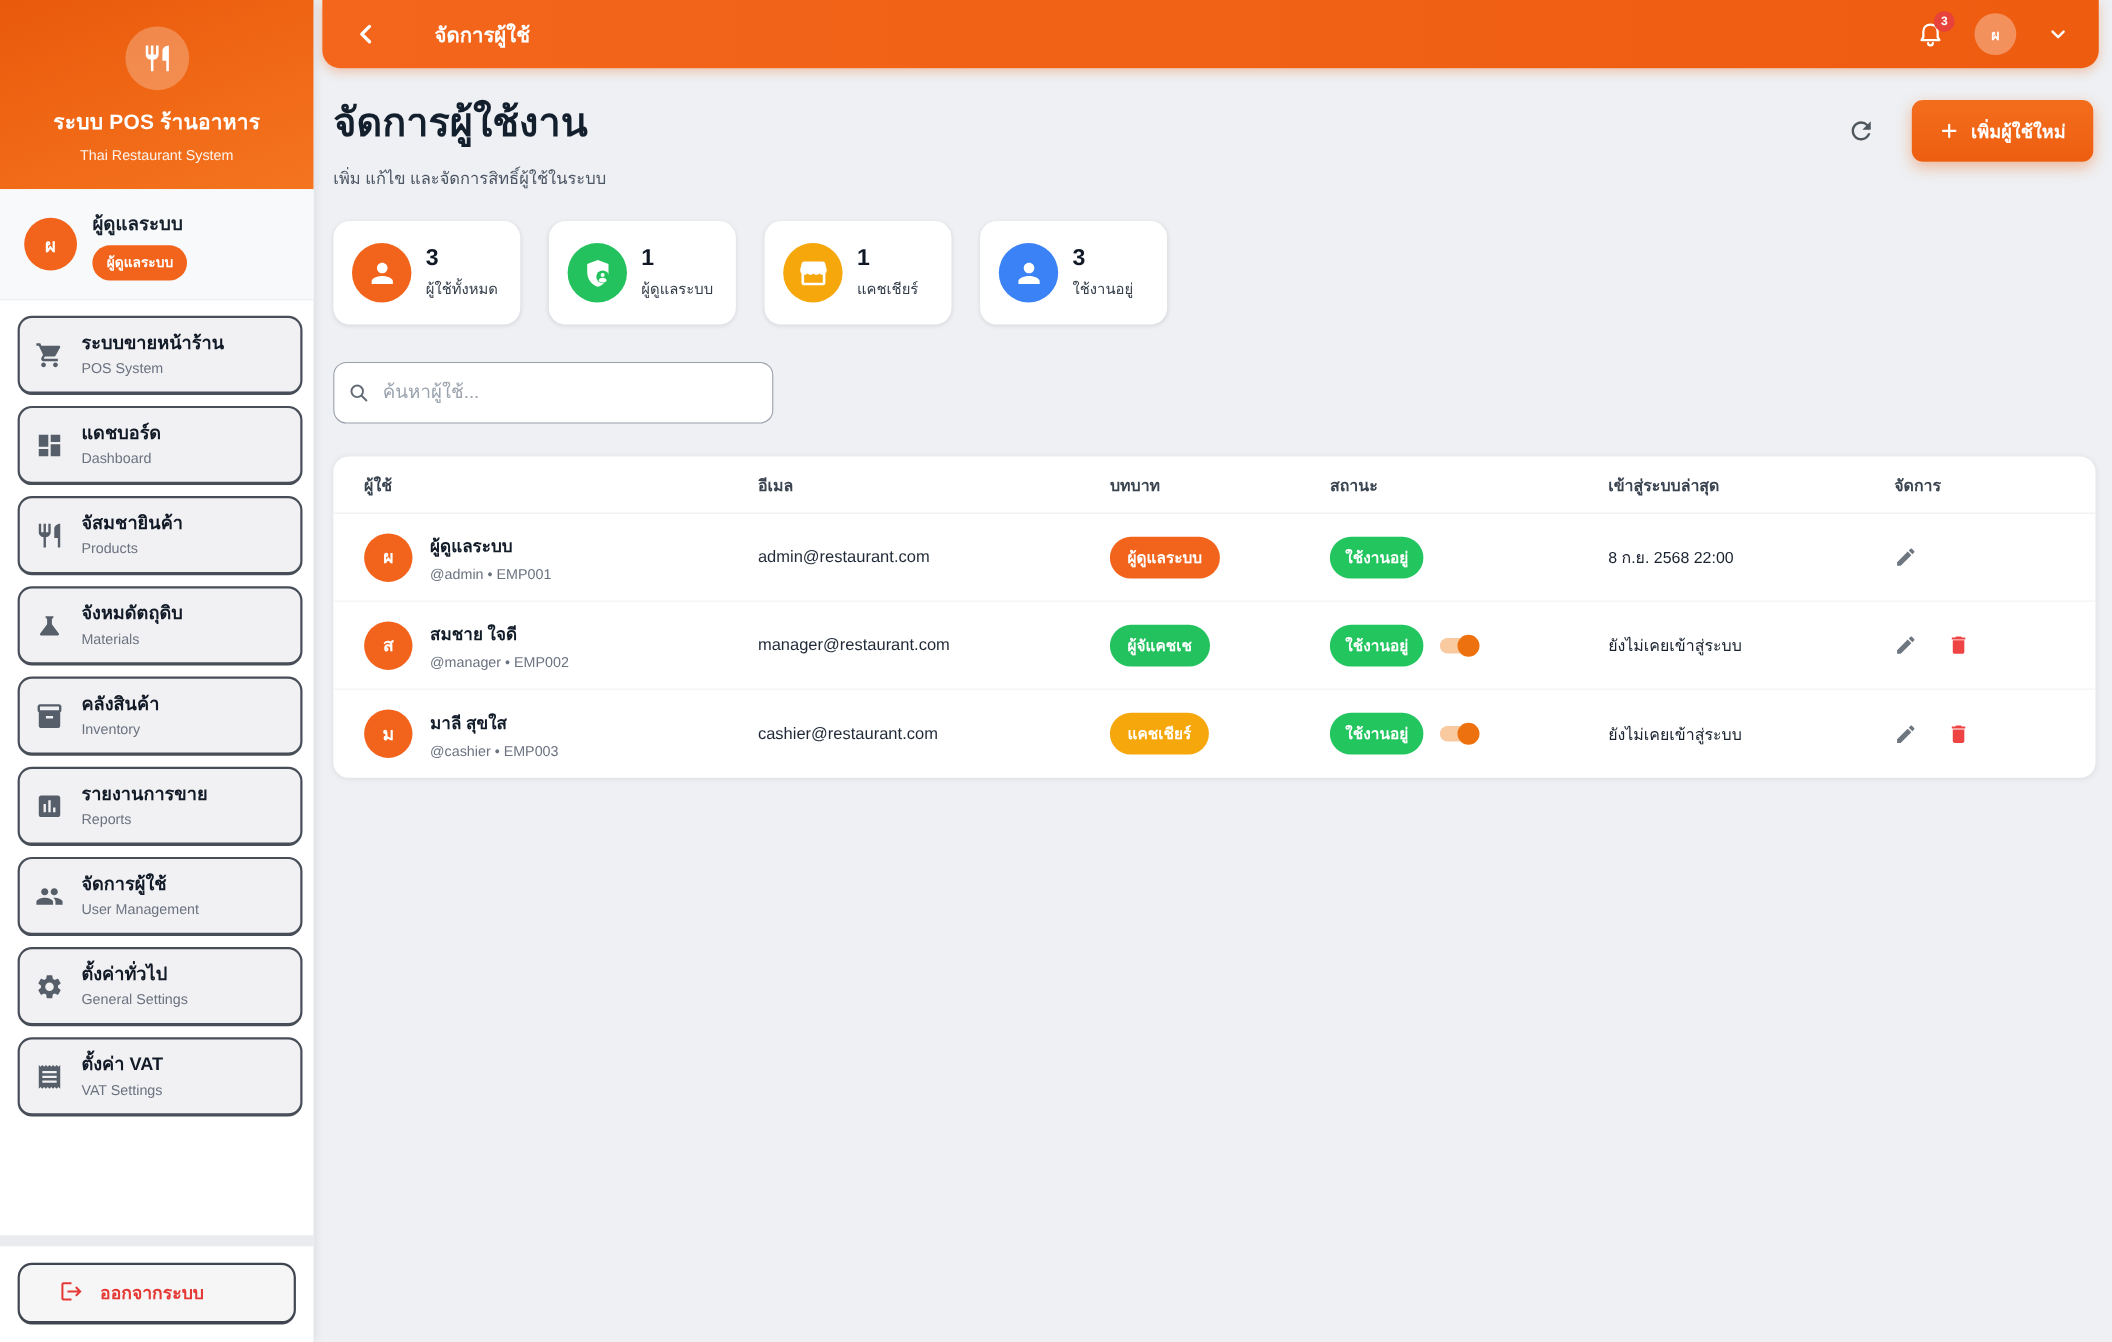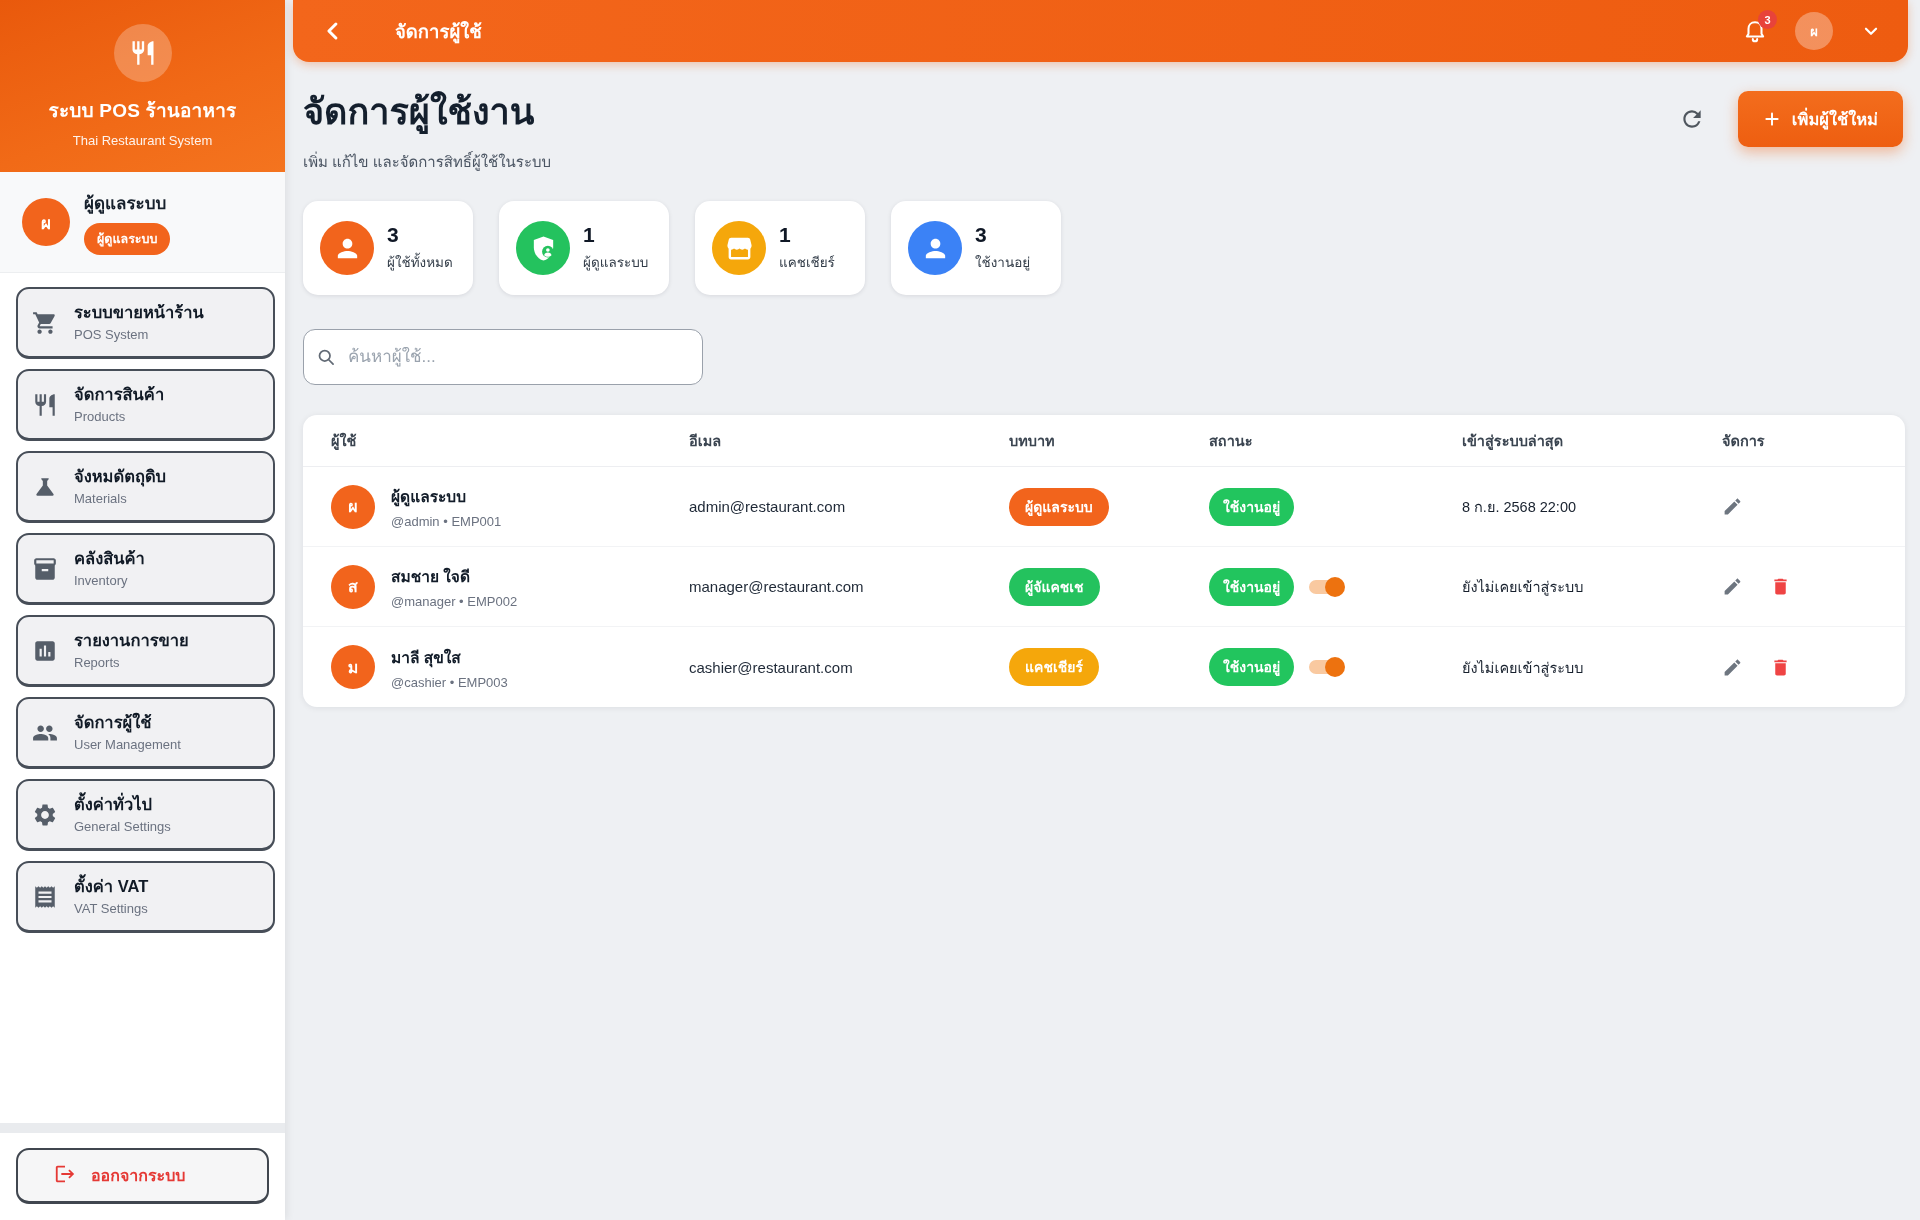--- a/index.html
+++ b/index.html
@@ -124,24 +124,32 @@
         <span class="mi-icon">
           <svg viewBox="0 0 24 24">
             <path fill="currentColor" d="M7 18c-1.1 0-1.99.9-1.99 2S5.9 22 7 22s2-.9 2-2-.9-2-2-2zM1 2v2h2l3.6 7.59-1.35 2.45c-.16.28-.25.61-.25.96 0 1.1.9 2 2 2h12v-2H7.42c-.14 0-.25-.11-.25-.25l.03-.12.9-1.63h7.45c.75 0 1.41-.41 1.75-1.03l3.58-6.49c.08-.14.12-.31.12-.49 0-.55-.45-1-1-1H5.21l-.94-2H1zm16 16c-1.1 0-1.99.9-1.99 2s.89 2 1.99 2 2-.9 2-2-.9-2-2-2z"></path>
           </svg>
         </span>
         <span><span class="mi-title">ระบบขายหน้าร้าน</span><div class="mi-sub">POS System</div></span>
       </div>
       <div class="menu-item">
         <span class="mi-icon">
           <svg viewBox="0 0 24 24">
+            <path fill="currentColor" d="M3 13h8V3H3v10zm0 8h8v-6H3v6zm10 0h8V11h-8v10zm0-18v6h8V3h-8z"></path>
+          </svg>
+        </span>
+        <span><span class="mi-title">แดชบอร์ด</span><div class="mi-sub">Dashboard</div></span>
+      </div>
+      <div class="menu-item">
+        <span class="mi-icon">
+          <svg viewBox="0 0 24 24">
             <path fill="currentColor" d="M16 6v8h3v8h2V2c-2.76 0-5 2.24-5 4zm-5 3H9V2H7v7H5V2H3v7c0 2.21 1.79 4 4 4v9h2v-9c2.21 0 4-1.79 4-4V2h-2v7z"></path>
           </svg>
         </span>
-        <span><span class="mi-title">จัดการสินค้า</span><div class="mi-sub">Products</div></span>
+        <span><span class="mi-title">จัสมชายินค้า</span><div class="mi-sub">Products</div></span>
       </div>
       <div class="menu-item">
         <span class="mi-icon">
           <svg viewBox="0 0 24 24">
             <path fill="currentColor" d="M19.8 18.4L14 10.67V6.5l1.35-1.69c.26-.33.03-.81-.39-.81H9.04c-.42 0-.65.48-.39.81L10 6.5v4.17L4.2 18.4c-.49.66-.02 1.6.8 1.6h14c.82 0 1.29-.94.8-1.6z"></path>
           </svg>
         </span>
         <span><span class="mi-title">จังหมดัตถุดิบ</span><div class="mi-sub">Materials</div></span>
       </div>
       <div class="menu-item">

